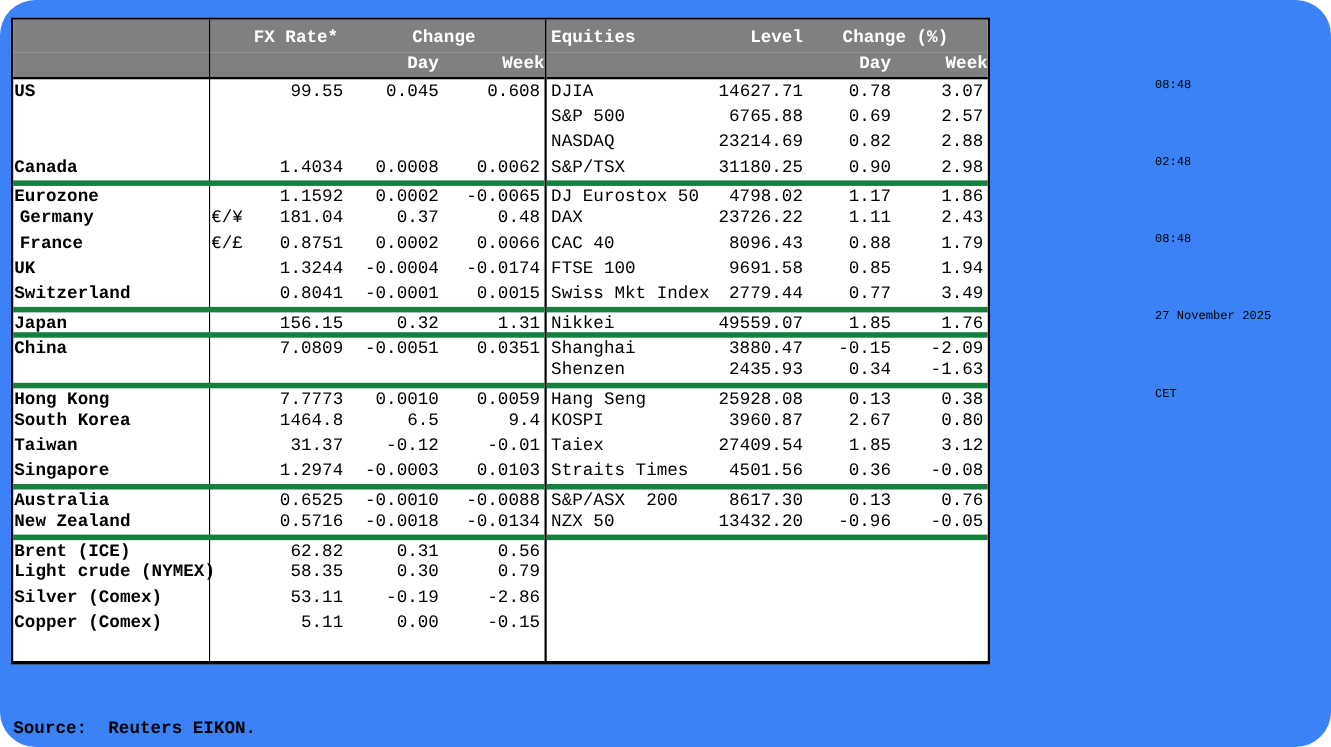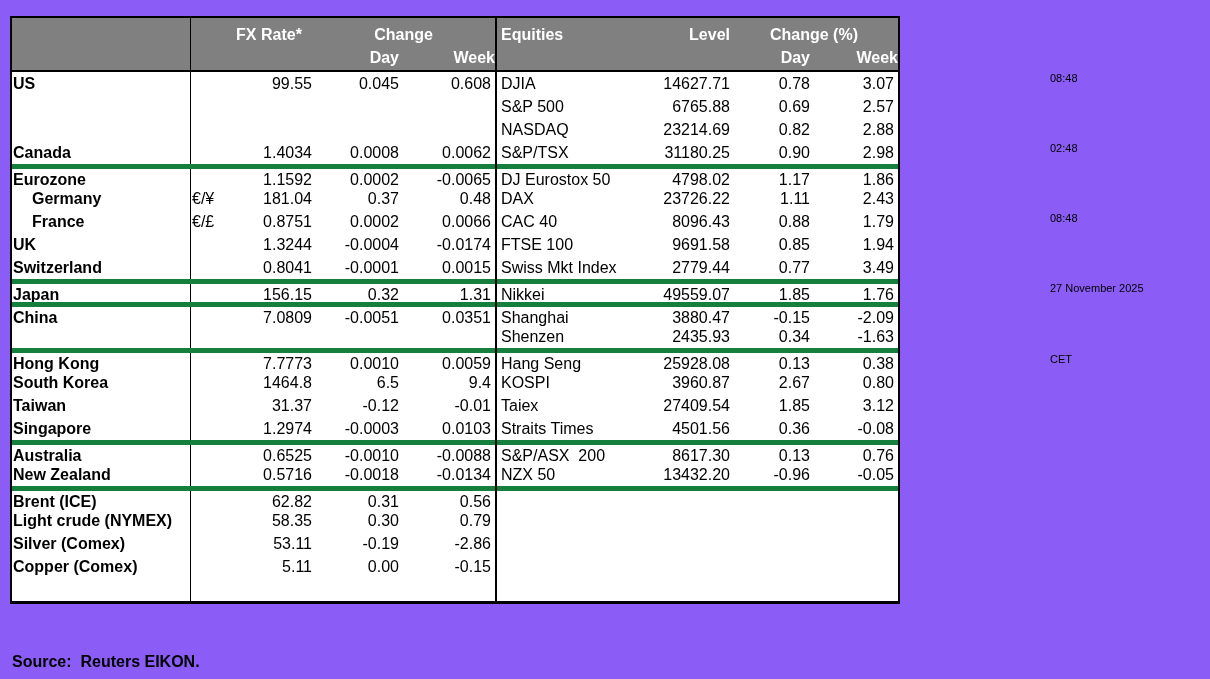--- a/index.html
+++ b/index.html
@@ -1,24 +1,25 @@
 <!DOCTYPE html>
 <html><head>
 <meta charset="utf-8">
 <style>
   html, body { margin: 0; padding: 0; background: #fff; }
   .screen {
     position: relative;
     width: 1210px;
     height: 679px;
-    background: #8b5cf6;
-    font-family: Liberation Sans, sans-serif;
+    background: #3b82f6;
+    font-family: Liberation Mono, monospace;
     font-size: 16px;
     color: #000;
     overflow: hidden;
+    border-radius: 32px;
   }
   .market-table {
     position: absolute;
     left: 10px;
     top: 16px;
     width: 890px;
     border: 2px solid #000;
     border-bottom-width: 3px;
     display: flex;
     box-sizing: border-box;
@@ -56,21 +57,21 @@
     display: flex;
     height: 23px;
     line-height: 23px;
     white-space: pre;
     box-sizing: border-box;
     position: relative;
   }
   .drow.sec { border-top: 5px solid #15803d; line-height: 21px; }
   .cell { box-sizing: border-box; overflow: visible; }
   .lbl { width: 178px; font-weight: bold; padding-left: 1px; }
-  .lbl.ind { padding-left: 20px; }
+  .lbl.ind { padding-left: 6px; }
   .pair { width: 36px; padding-left: 2px; }
   .num { text-align: right; }
   .fxv { width: 86px; }
   .dayv { width: 87px; }
   .weekv { flex: 1; padding-right: 4px; }
   .eqlbl { width: 148px; padding-left: 4px; }
   .lvlv { width: 85px; }
   .dayrv { width: 80px; }
   .weekrv { flex: 1; padding-right: 4px; }
   .vline {

